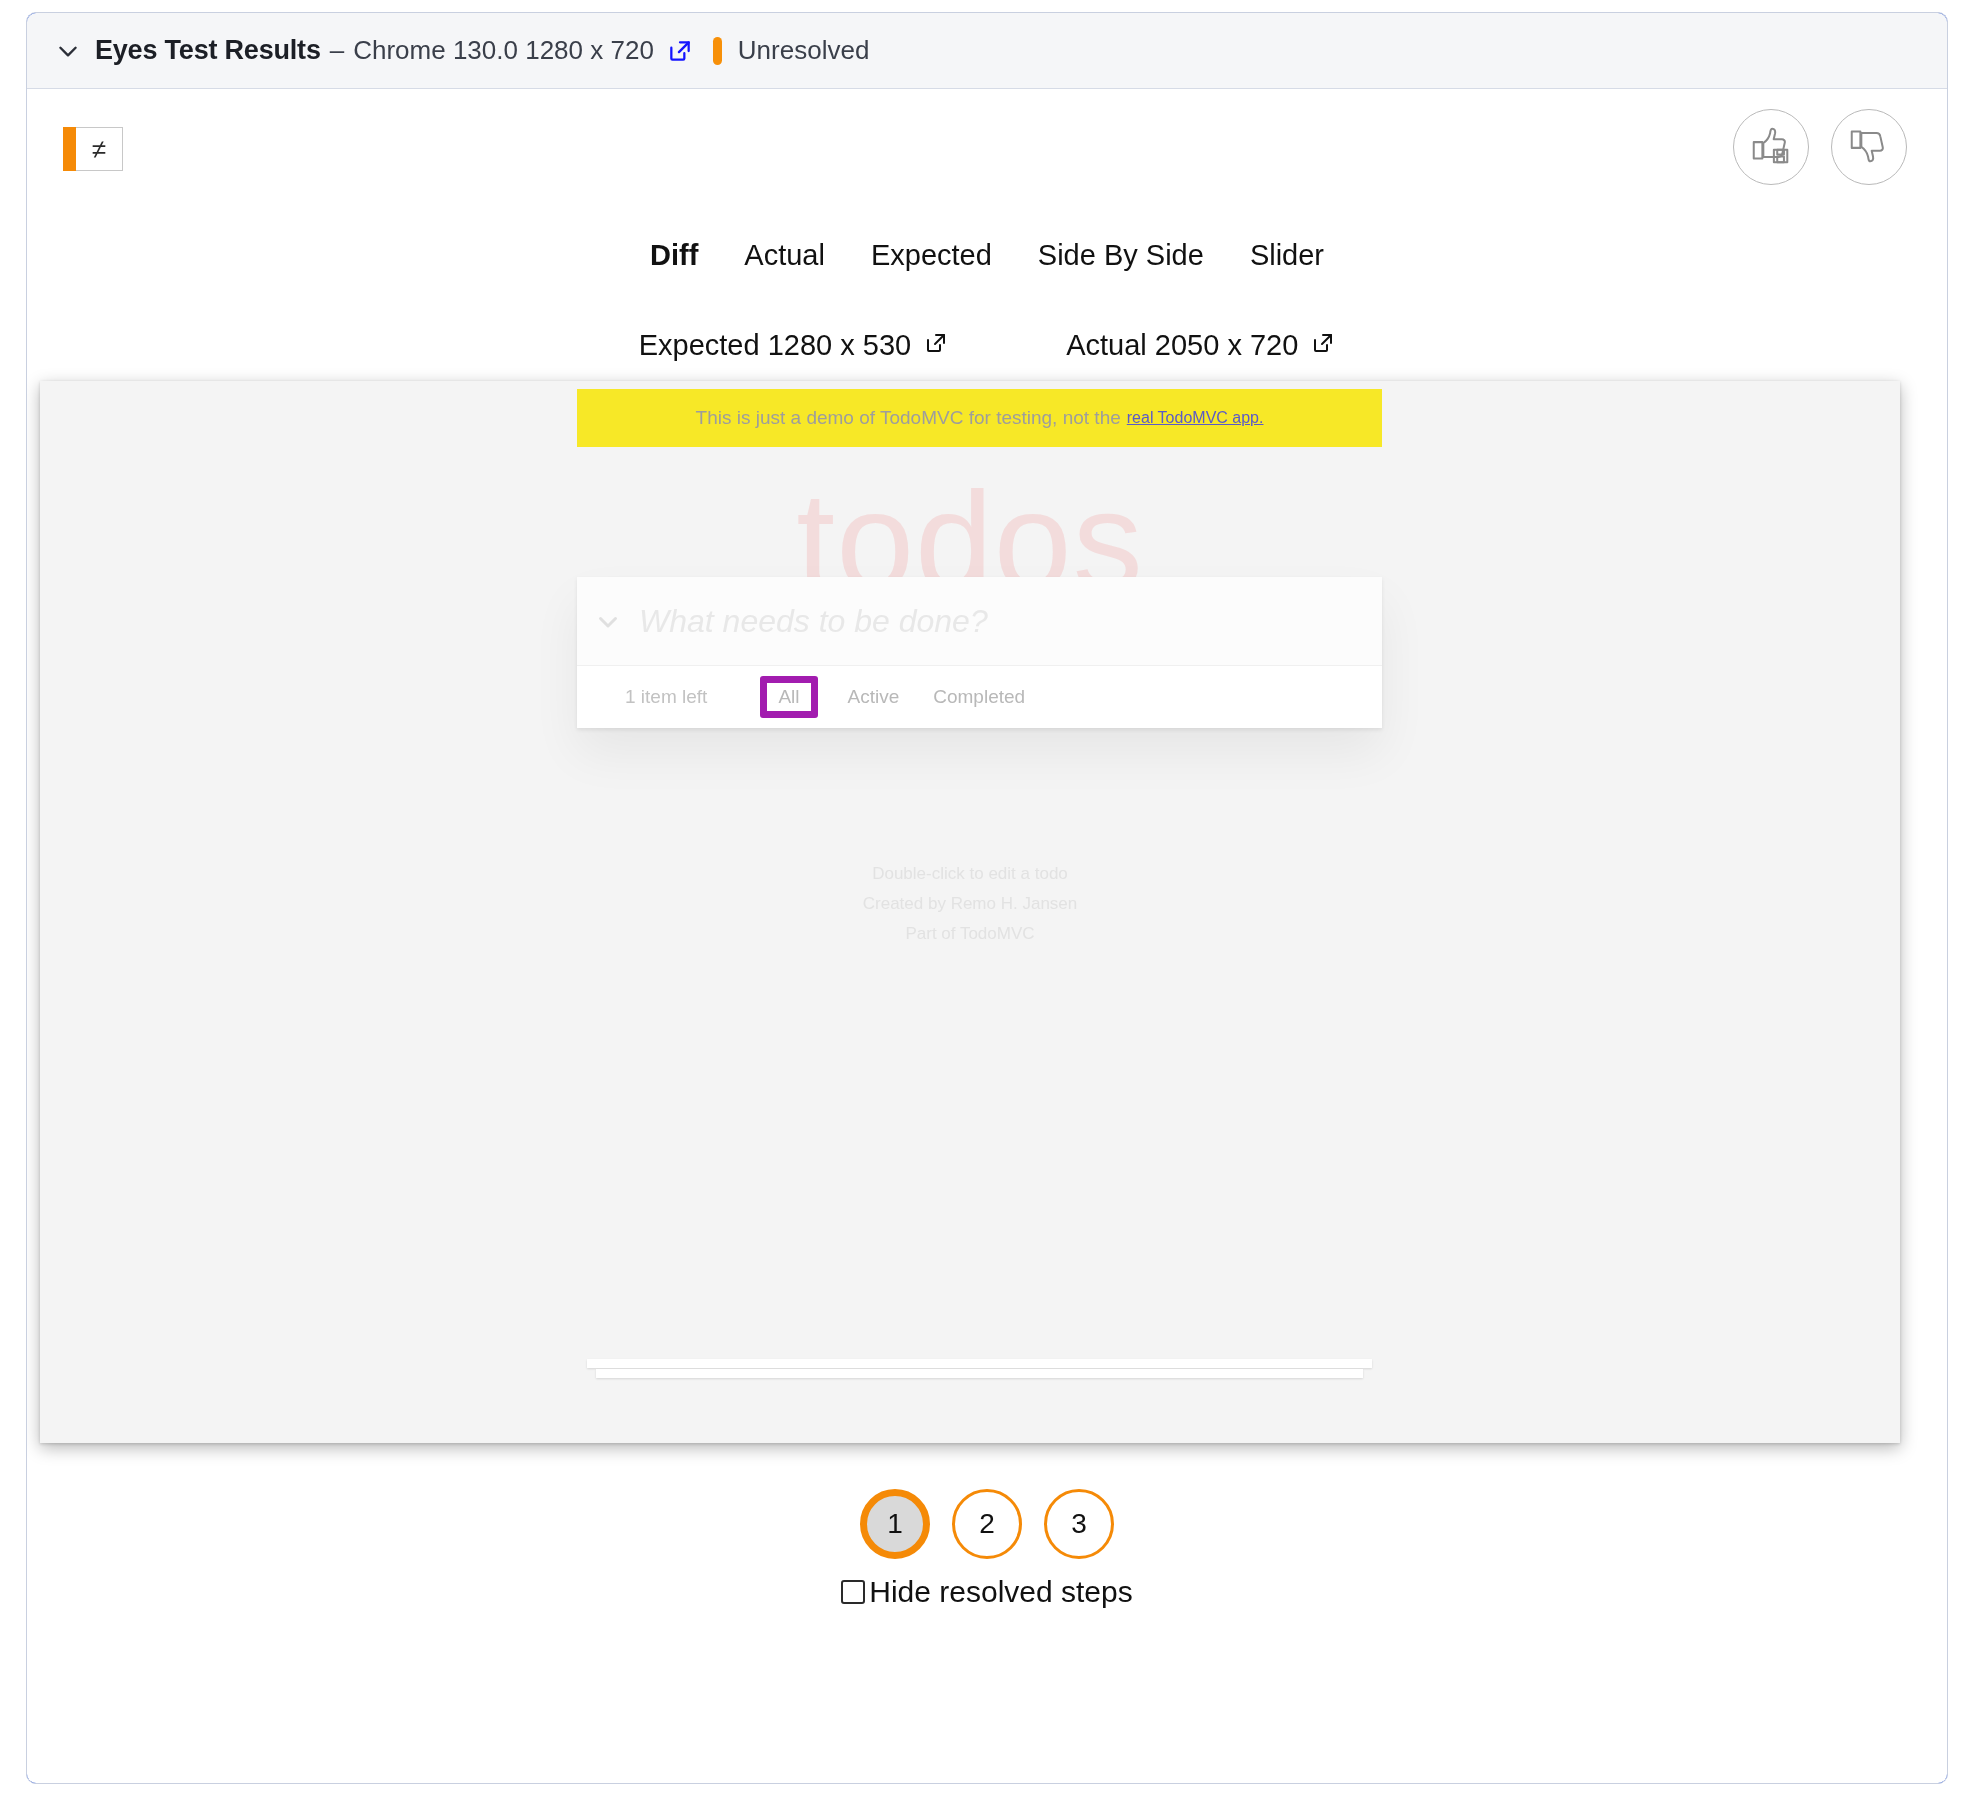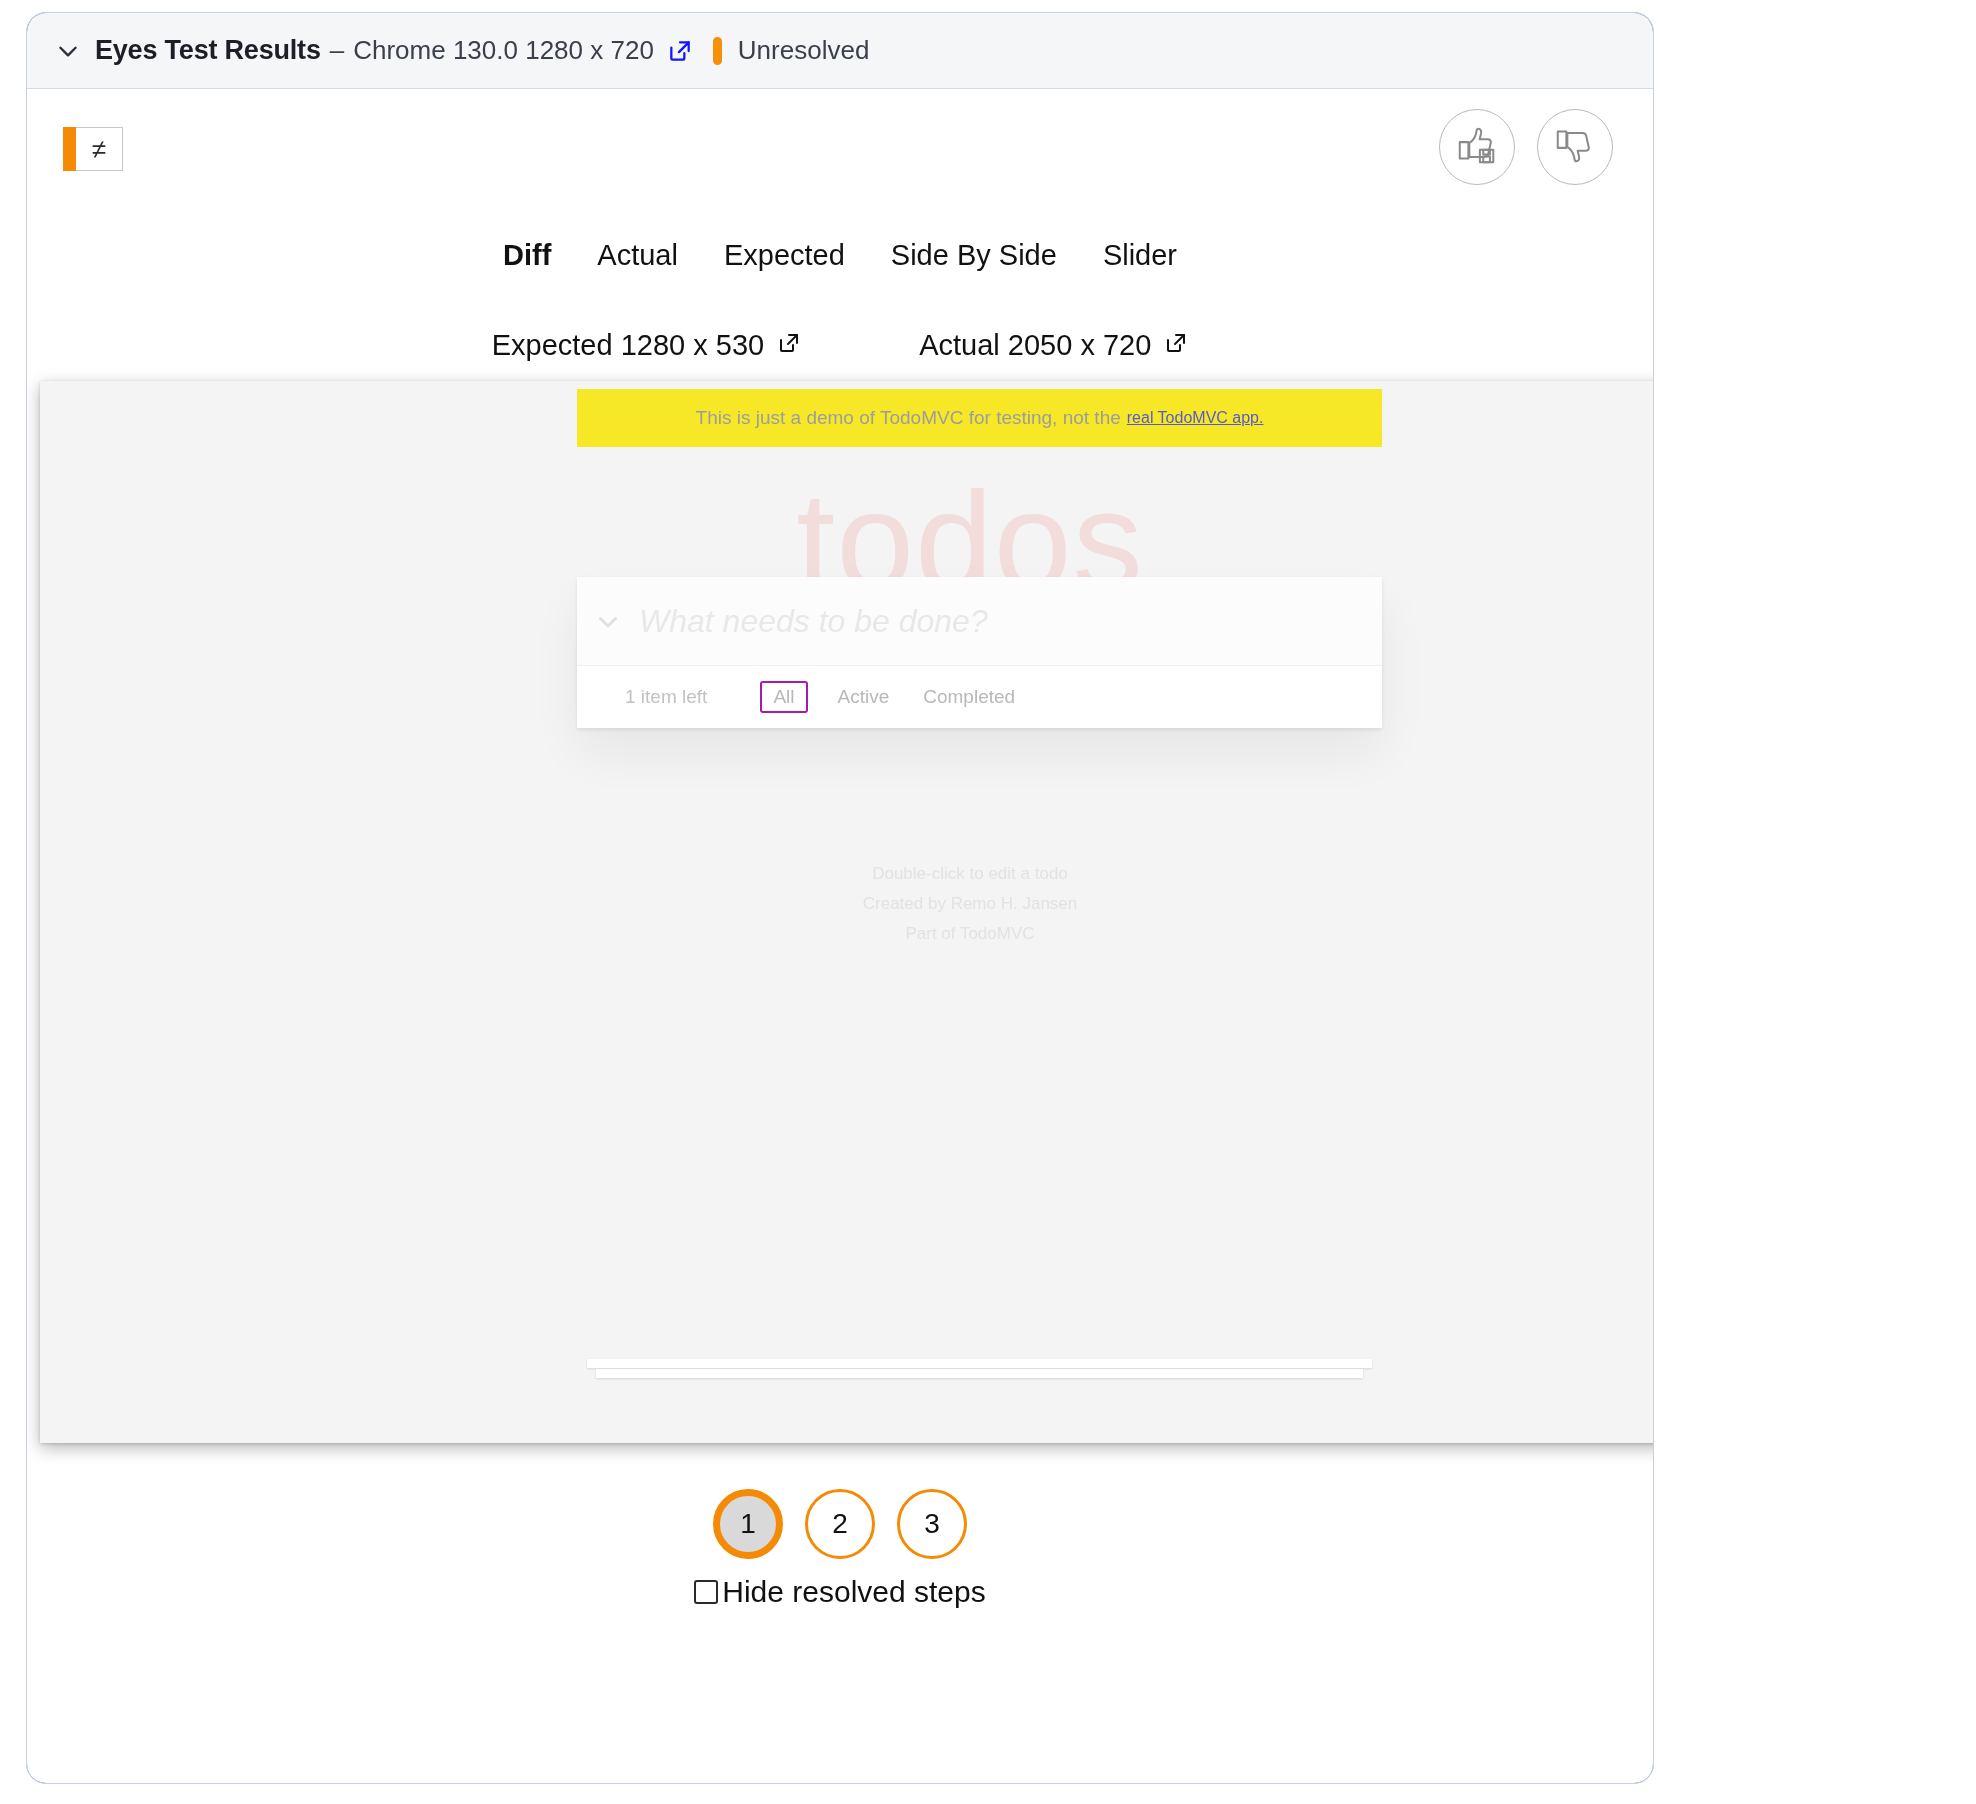--- a/index.html
+++ b/index.html
@@ -14,24 +14,24 @@
     height: 1804px;
     background: #ffffff;
     overflow: hidden;
   }
 
   
   .card {
     position: absolute;
     left: 26px;
     top: 12px;
-    width: 1628px;
+    width: 1922px;
     height: 1772px;
     border: 1px solid #c9d0e0;
-    border-radius: 20px;
+    border-radius: 10px;
     background: #1d4ed8;
     box-sizing: border-box;
     overflow: hidden;
   }
 
   
   .card-header {
     position: absolute;
     left: 0; top: 0;
     width: 100%;
@@ -306,21 +306,21 @@
   }
   .items-left { white-space: nowrap; }
   .filters {
     display: flex;
     gap: 26px;
     margin-left: 53px;
     align-items: center;
   }
   .filter-pill {
     padding: 3px 11px;
-    border: 2px solid #a21caf;
+    border: 7px solid #a21caf;
     border-radius: 3px;
     color: #b8b8b8;
     cursor: pointer;
   }
   .filter-link {
     color: #b8b8b8;
     cursor: pointer;
     padding: 3px 4px;
   }
   .stack-shadow-1, .stack-shadow-2 {

